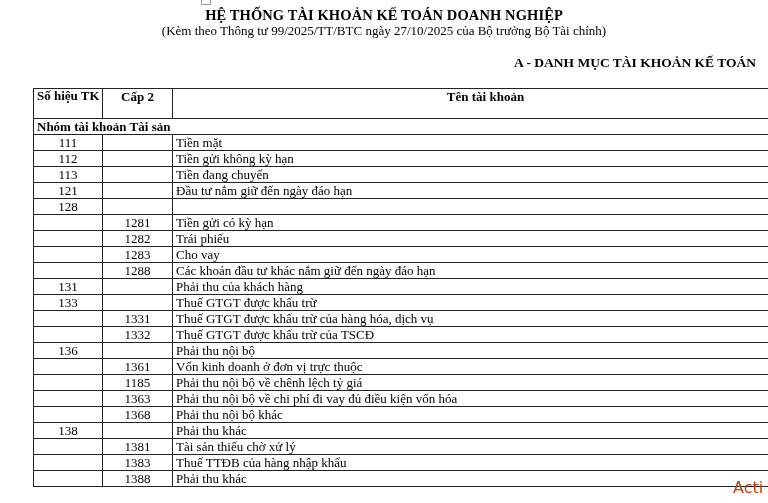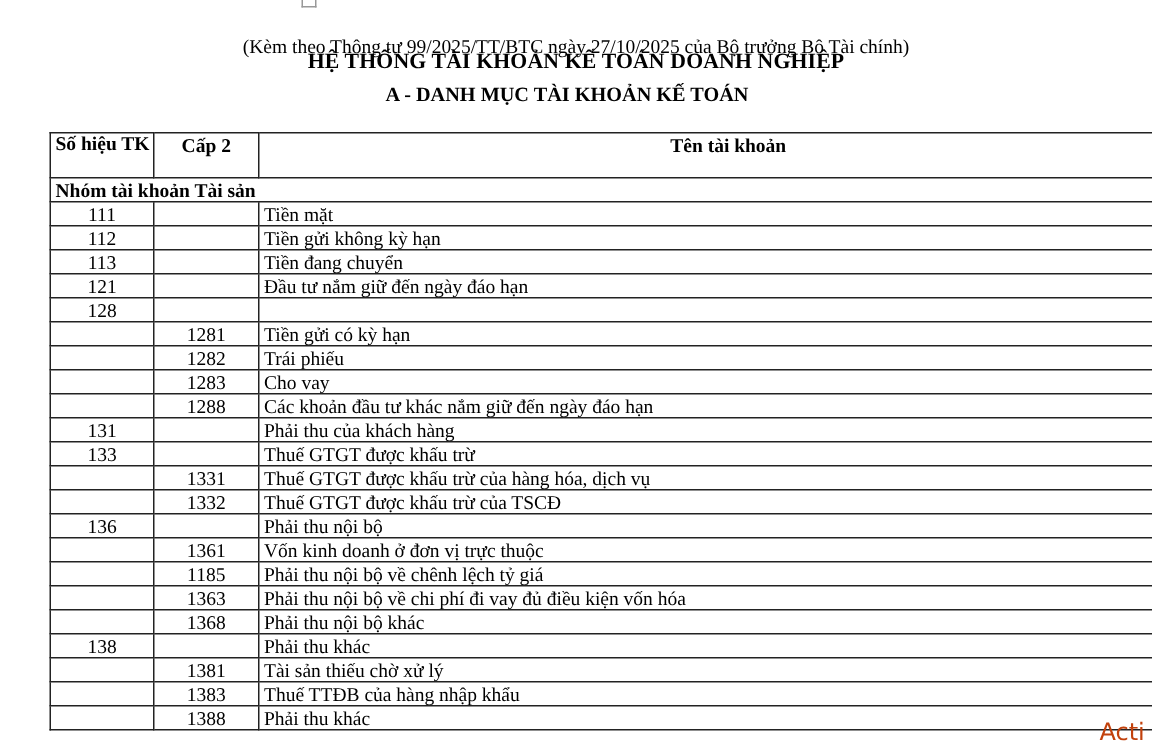--- a/index.html
+++ b/index.html
@@ -1,24 +1,24 @@
 <!DOCTYPE html>
 <html><head>
 <meta charset="utf-8">
 <style>
   html, body { margin:0; padding:0; background:#ffffff; }
   body { width:768px; height:503px; overflow:hidden; position:relative;
          font-family:"Liberation Serif", "DejaVu Serif", serif; color:#000; }
   .mark { position:absolute; left:201px; top:0px; width:8px; height:4px;
           border:1px solid #999; border-top:none; }
   .title { position:absolute; top:7px; left:0; width:768px; text-align:center;
-           font-weight:bold; font-size:14.5px; letter-spacing:0.1px;margin-top:26px; }
+           font-weight:bold; font-size:14.5px; letter-spacing:0.1px; }
   .subtitle { position:absolute; top:23px; left:0; width:768px; text-align:center;
               font-size:13px; }
-  .section { position:absolute; top:55px; left:0; width:756px; text-align:center;
+  .section { position:absolute; top:55px; left:0; width:756px; text-align:right;
              font-weight:bold; font-size:13.5px; }
   table { position:absolute; left:33px; top:88px; border-collapse:collapse;
           width:766px; font-size:13px; table-layout:fixed; }
   td, th { border:1px solid #222; padding:0 3px; height:15px; line-height:15px;
            vertical-align:top; white-space:nowrap; overflow:hidden; }
   th { font-weight:bold; }
   th.c1 { line-height:14px; height:29px; }
   .c1 { width:62px; text-align:center; }
   .c2 { width:63px; text-align:center; }
   .c3 { text-align:left; }

